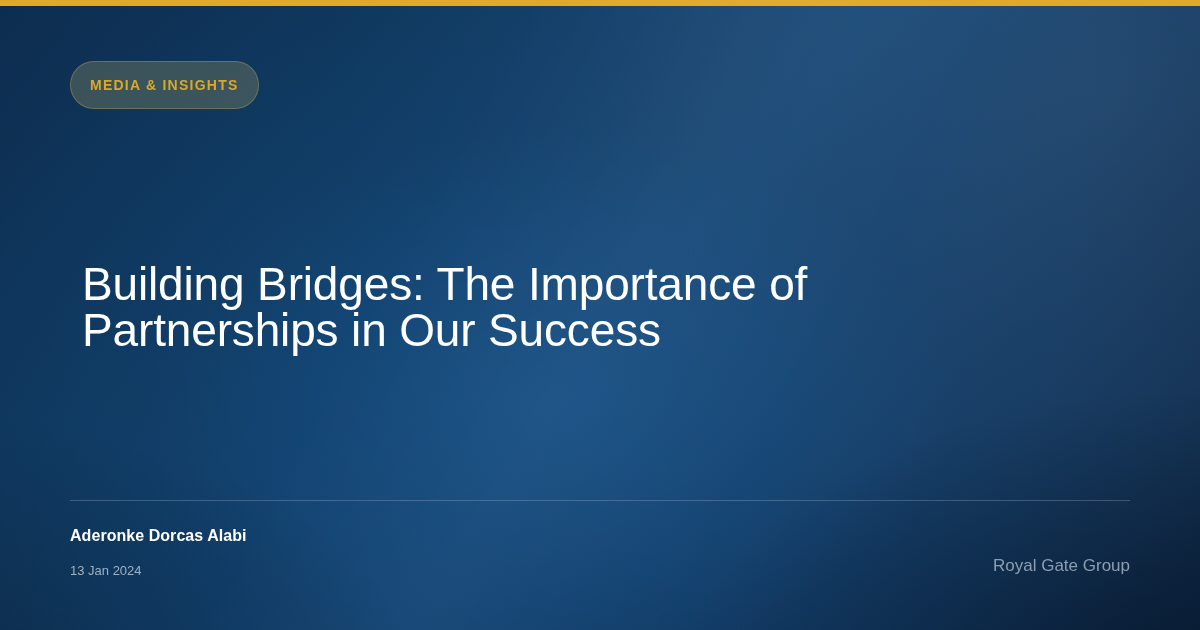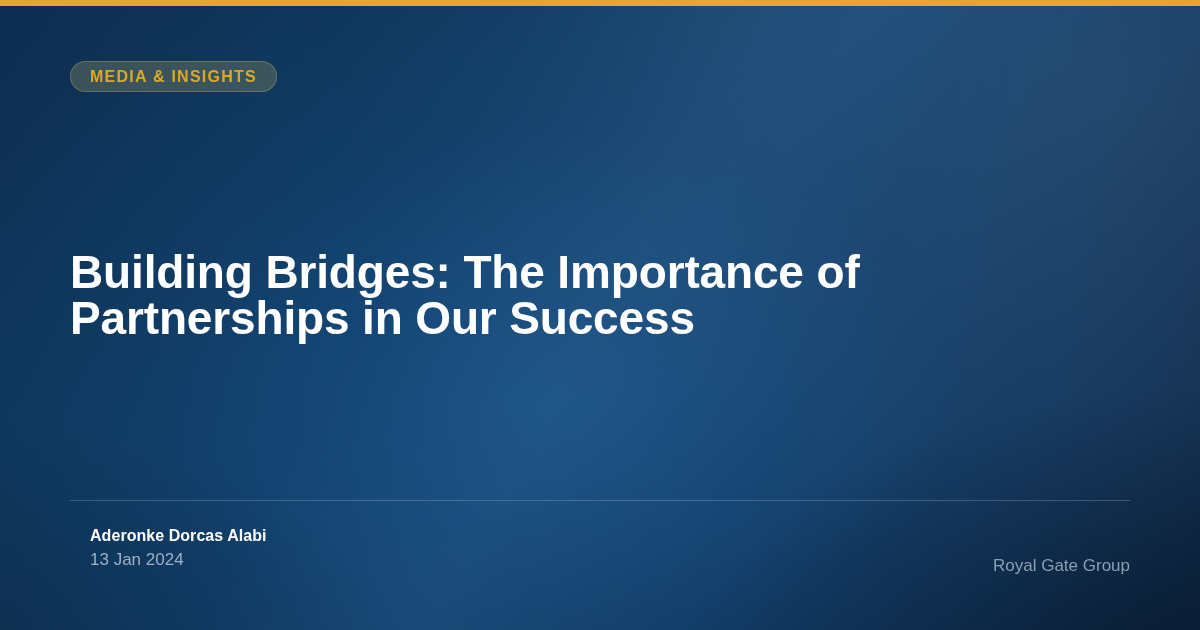--- a/index.html
+++ b/index.html
@@ -81,42 +81,42 @@
     box-sizing: border-box;
   }
 
   .badge {
     position: absolute;
     top: 55px;
     left: 70px;
     display: inline-flex;
     align-items: center;
     justify-content: center;
-    height: 31px;
+    height: 48px;
     padding: 0 19px;
     border-radius: 999px;
     background: rgba(96,110,92,0.55);
     border: 1px solid rgba(173,160,96,0.42);
     color: #d9a92b;
-    font-size: 16px;
+    font-size: 14px;
     font-weight: 700;
     letter-spacing: 1.25px;
     white-space: nowrap;
     box-sizing: border-box;
   }
 
   .title {
     position: absolute;
     top: 243px;
     left: 70px;
     width: 940px;
-    margin: 0;
+    margin: 12px;
     color: #ffffff;
     font-size: 46px;
-    font-weight: 700;
+    font-weight: 400;
     line-height: 46px;
     letter-spacing: -0.15px;
     text-rendering: optimizeLegibility;
   }
 
   .divider {
     position: absolute;
     left: 70px;
     top: 494px;
     width: 1060px;
@@ -131,35 +131,34 @@
     top: 520px;
     height: 60px;
     display: flex;
     align-items: flex-start;
     justify-content: space-between;
   }
 
   .byline {
     display: flex;
     flex-direction: column;
-    gap: 5px;
-    margin-left: 20px;
+    gap: 16px;
   }
 
   .author {
     color: #ffffff;
     font-size: 16px;
     font-weight: 600;
     line-height: 20px;
     letter-spacing: 0.05px;
   }
 
   .date {
     color: #9fb0c2;
-    font-size: 17px;
+    font-size: 13px;
     font-weight: 400;
     line-height: 17px;
   }
 
   .brand {
     color: #8c9eb2;
     font-size: 17px;
     font-weight: 400;
     line-height: 21px;
     align-self: center;

